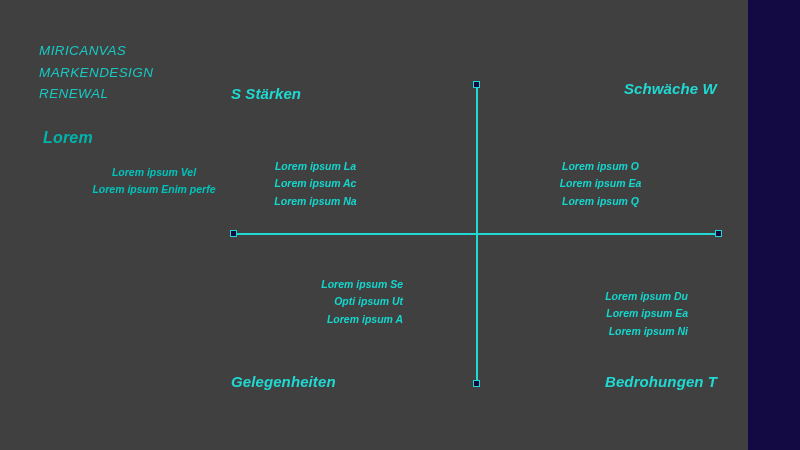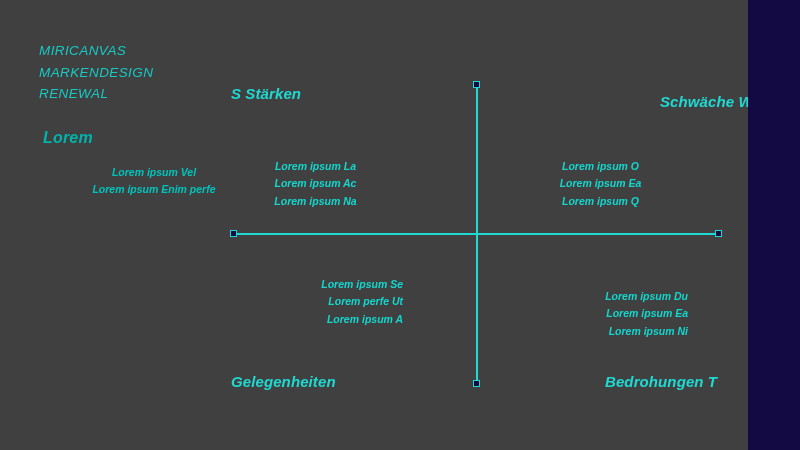--- a/index.html
+++ b/index.html
@@ -96,21 +96,21 @@
   
   .q-title {
     position: absolute;
     color: #1fd9d2;
     font-size: 15px;
     font-weight: 700;
     letter-spacing: 0.1px;
     white-space: nowrap;
   }
   .q-title-s { left: 231px; top: 85px;  }
-  .q-title-w { left: 624px; top: 93px; margin-left: 36px;  }
+  .q-title-w { left: 624px; top: 80px;  }
   .q-title-o { left: 231px; top: 373px; }
   .q-title-t { left: 605px; top: 373px; }
 
   
   .q-items {
     position: absolute;
     width: 175px;
   }
   .q-item {
     color: #14d6cd;
@@ -162,21 +162,21 @@
   </div>
 
   <div class="q-items q-items-w">
     <div class="q-item">Lorem ipsum O</div>
     <div class="q-item">Lorem ipsum Ea</div>
     <div class="q-item">Lorem ipsum Q</div>
   </div>
 
   <div class="q-items q-items-o">
     <div class="q-item">Lorem ipsum Se</div>
-    <div class="q-item">Lorem perfe Ut</div>
+    <div class="q-item">Opti ipsum Ut</div>
     <div class="q-item">Lorem ipsum A</div>
   </div>
 
   <div class="q-items q-items-t">
     <div class="q-item">Lorem ipsum Du</div>
     <div class="q-item">Lorem ipsum Ea</div>
     <div class="q-item">Lorem ipsum Ni</div>
   </div>
 
 </div>

